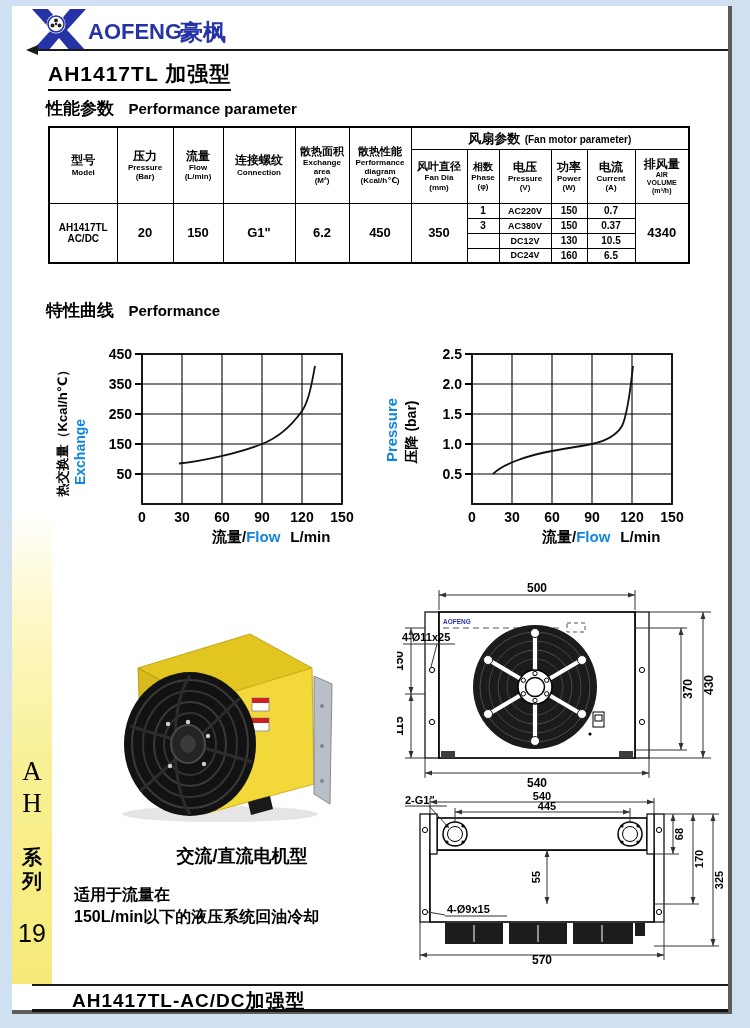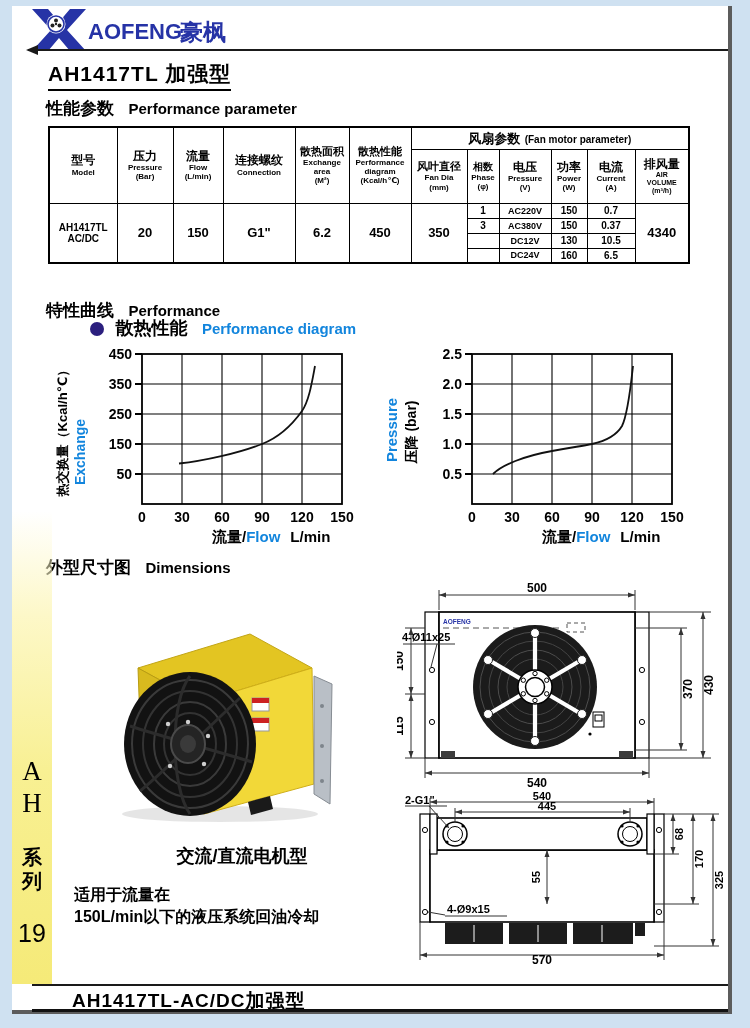--- a/index.html
+++ b/index.html
@@ -185,25 +185,20 @@
       <td class="v-md">6.5</td>
     </tr>
   </tbody>
     </table>
 
   <div class="abs" style="left:34px;top:293px;">
     <span class="cn-head">特性曲线</span>
     <span class="en-head">Performance</span>
   </div>
 
-  <div class="abs" style="left:78px;top:310px;">
-    <span class="bullet"></span>
-    <span class="ct-cn">散热性能</span>
-    <span class="ct-en">Performance diagram</span>
-  </div>
 
   <svg class="abs" style="left:42px;top:334px;" width="330" height="205" viewBox="0 0 330 205">
     <g stroke="#000" stroke-width="1.1">
       <line x1="128" y1="14" x2="128" y2="164"></line>
         <line x1="168" y1="14" x2="168" y2="164"></line>
       <line x1="208" y1="14" x2="208" y2="164"></line>
         <line x1="248" y1="14" x2="248" y2="164"></line>
       <line x1="88" y1="44" x2="288" y2="44"></line>
         <line x1="88" y1="74" x2="288" y2="74"></line>
       <line x1="88" y1="104" x2="288" y2="104"></line>
@@ -271,24 +266,20 @@
       <text x="208" y="182">90</text>
       <text x="248" y="182">120</text>
       <text x="288" y="182">150</text>
     </g>
     <path d="M109,134 C118,125 140,116 168,111 C190,107 198,106 208,104 C222,101 232,96 238,86 C244,74 247,44 249,26" fill="none" stroke="#111" stroke-width="1.8"></path>
     <text transform="rotate(-90 13 90)" x="13" y="90" font-size="15" font-weight="bold" fill="#1285dd" text-anchor="middle">Pressure</text>
     <text transform="rotate(-90 32 92)" x="32" y="92" font-size="14" font-weight="bold" text-anchor="middle">压降 (bar)</text>
     <text x="158" y="202" font-size="15" font-weight="bold"><tspan>流量/</tspan><tspan fill="#1285dd">Flow</tspan><tspan dx="10">L/min</tspan></text>
   </svg>
 
-  <div class="abs" style="left:34px;top:550px;">
-    <span class="cn-head">外型尺寸图</span>
-    <span class="en-head">Dimensions</span>
-  </div>
 
   <svg class="abs" style="left:88px;top:600px;" width="235" height="220" viewBox="0 0 235 220">
     <ellipse cx="120" cy="208" rx="98" ry="8" fill="rgba(0,0,0,0.10)"></ellipse>
     <polygon points="38,62 150,28 212,62 100,96" fill="#e3c522" stroke="#c2a516" stroke-width="1"></polygon>
     <polygon points="100,96 212,62 214,178 104,208" fill="#f2d838" stroke="#cfae18" stroke-width="1"></polygon>
     <polygon points="38,62 100,96 104,208 42,172" fill="#d8ba1e" stroke="#b89c12" stroke-width="1"></polygon>
     <polygon points="214,70 232,78 230,198 214,188" fill="#b9bfc6" stroke="#868c93" stroke-width="1"></polygon>
     <circle cx="222" cy="100" r="2" fill="#7e858c"></circle>
     <circle cx="222" cy="140" r="2" fill="#7e858c"></circle>
     <circle cx="222" cy="175" r="2" fill="#7e858c"></circle>

